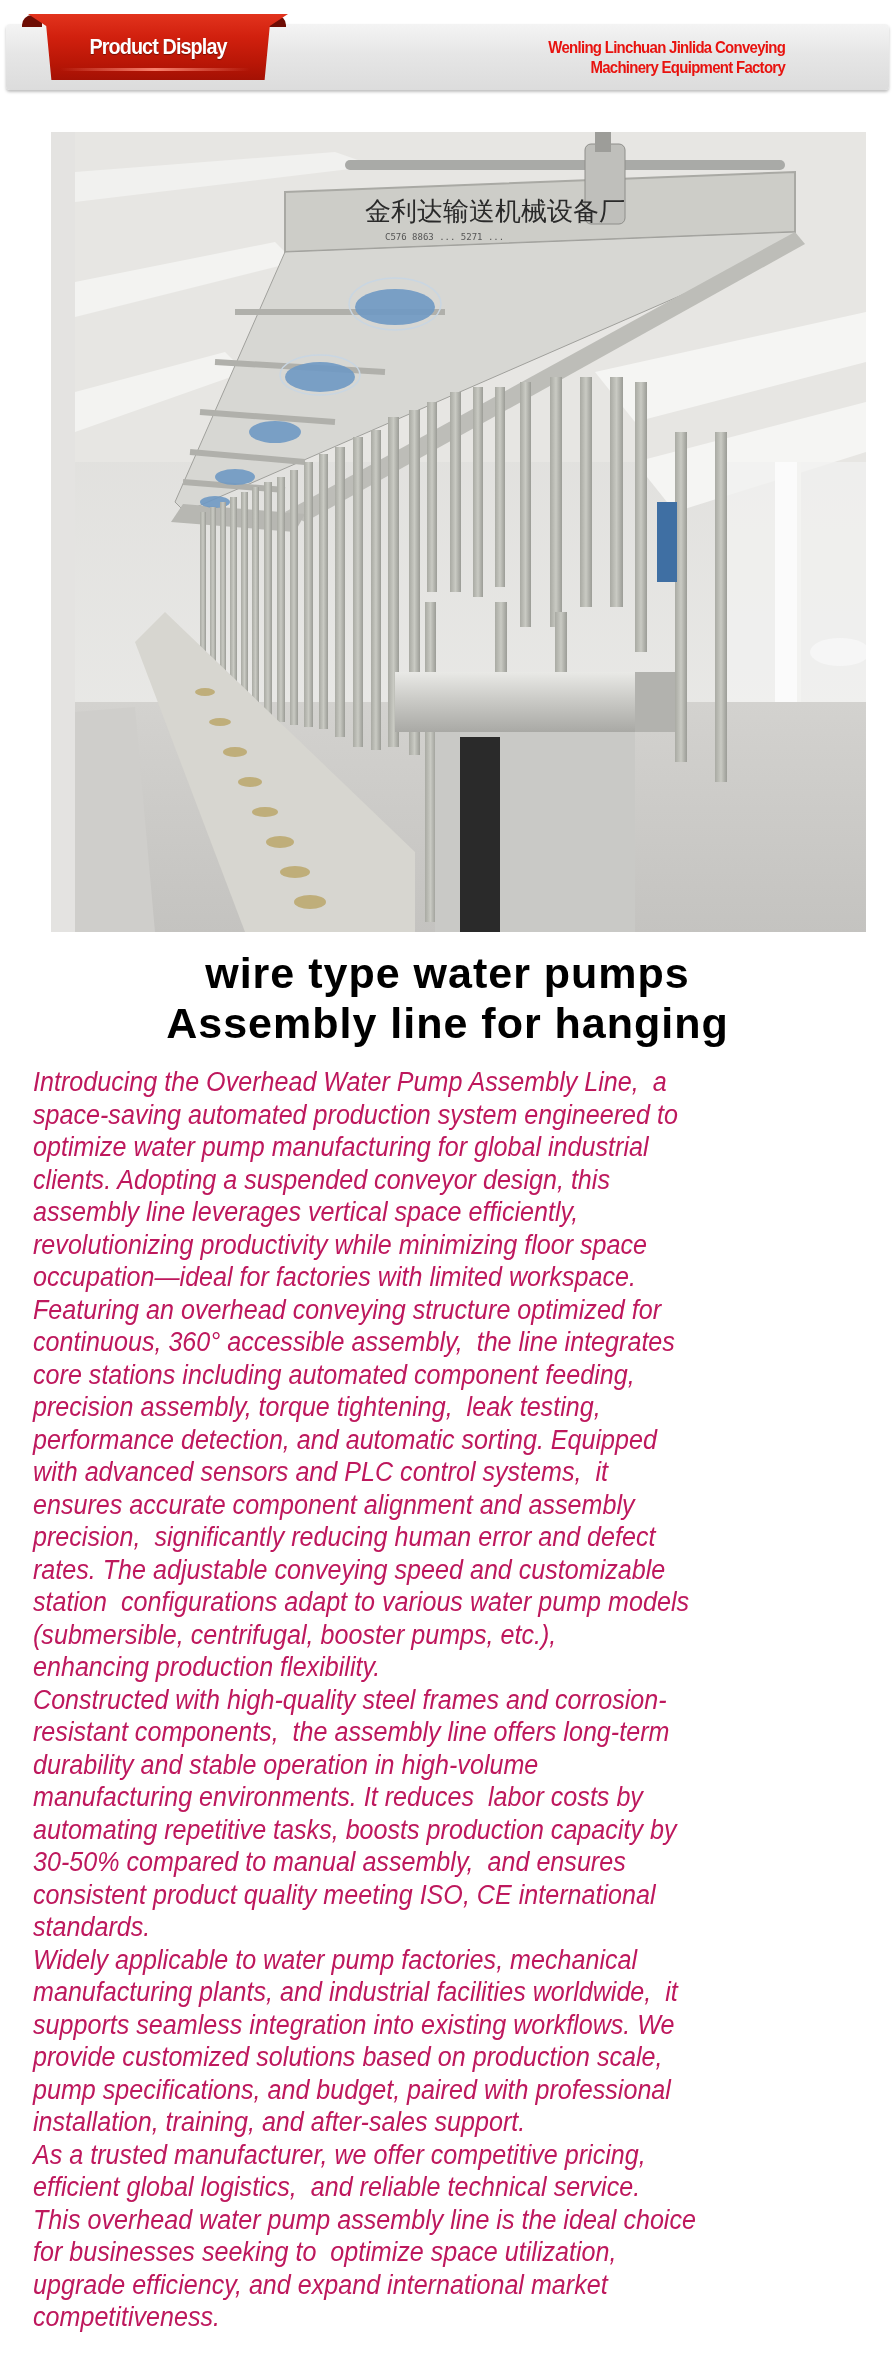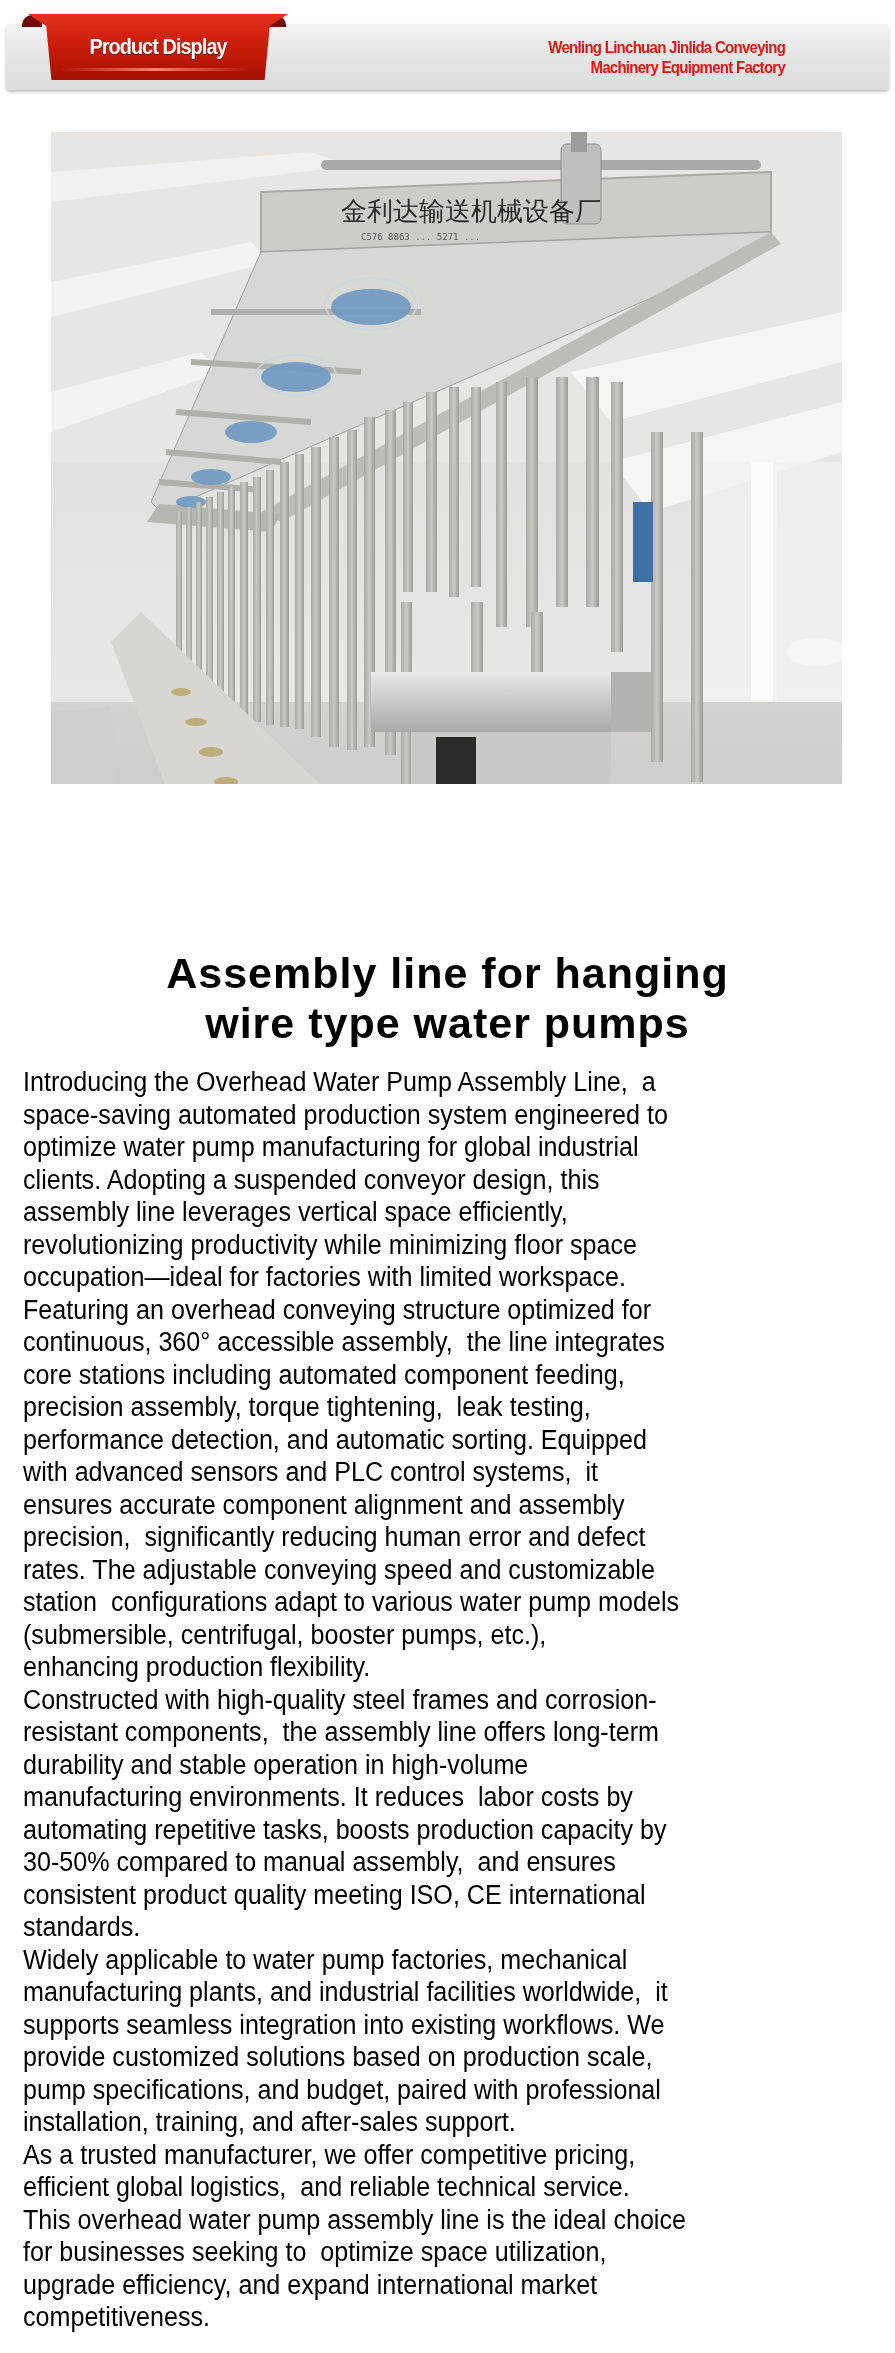--- a/index.html
+++ b/index.html
@@ -36,37 +36,37 @@
   }
   .company {
     position: absolute; right: 42px; top: 38px; text-align: right;
     color: #e8130f; font-weight: bold; font-size: 17px; line-height: 20px;
     letter-spacing: -0.8px; font-family: "Liberation Sans", sans-serif;
     transform-origin: right center; transform: scaleX(0.88);
   }
 
   
   .photo {
-    position: absolute; left: 51px; top: 132px; width: 791px; height: 652px;
-    overflow: hidden; background: #e4e3e1;
+    position: absolute; left: 51px; top: 132px; width: 791px; height: 800px;
+    overflow: hidden; background: #e4e3e1; padding-left: 24px;
   }
   .photo svg { display: block; }
 
   
   .title {
     position: absolute; left: 0; top: 948px; width: 895px; text-align: center;
     font-family: "Liberation Sans", sans-serif; font-weight: bold; color: #000;
     font-size: 43px; line-height: 50px; letter-spacing: 1px;
   }
 
   
   .body-text {
-    position: absolute; left: 23px; top: 1066px; width: 840px;
-    font-family: "Liberation Sans", sans-serif; color: #000000;
-    font-size: 27px; line-height: 32.5px; letter-spacing: 0px;
+    position: absolute; left: 33px; top: 1066px; width: 840px;
+    font-family: "Liberation Sans", sans-serif; color: #be185d;
+    font-size: 27px; line-height: 32.5px; letter-spacing: 0px; font-style: italic;
   }
   .body-text .line { display: block; white-space: pre; transform-origin: left center; transform: scaleX(0.93); }
 </style>
 </head>
 <body>
 
 <div class="banner">
   <div class="banner-bar"></div>
   <div class="ribbon-fold-l"></div>
   <div class="ribbon-fold-r"></div>
@@ -199,22 +199,22 @@
     <rect x="385" y="605" width="40" height="195" fill="#2a2a2a"></rect>
     <rect x="560" y="540" width="40" height="60" fill="#b2b2ae"></rect>
 
     <rect x="582" y="370" width="20" height="80" fill="#3f6fa3"></rect>
 
     <ellipse cx="765" cy="520" rx="30" ry="14" fill="#f6f6f6"></ellipse>
   </svg>
 </div>
 
 <div class="title">
+  <div>wire type water pumps</div>
   <div>Assembly line for hanging</div>
-  <div>wire type water pumps</div>
 </div>
 
 <div class="body-text">
   <span class="line">Introducing the Overhead Water Pump Assembly Line,  a</span>
   <span class="line">space-saving automated production system engineered to</span>
   <span class="line">optimize water pump manufacturing for global industrial</span>
   <span class="line">clients. Adopting a suspended conveyor design, this</span>
   <span class="line">assembly line leverages vertical space efficiently,</span>
   <span class="line">revolutionizing productivity while minimizing floor space</span>
   <span class="line">occupation—ideal for factories with limited workspace.</span>

